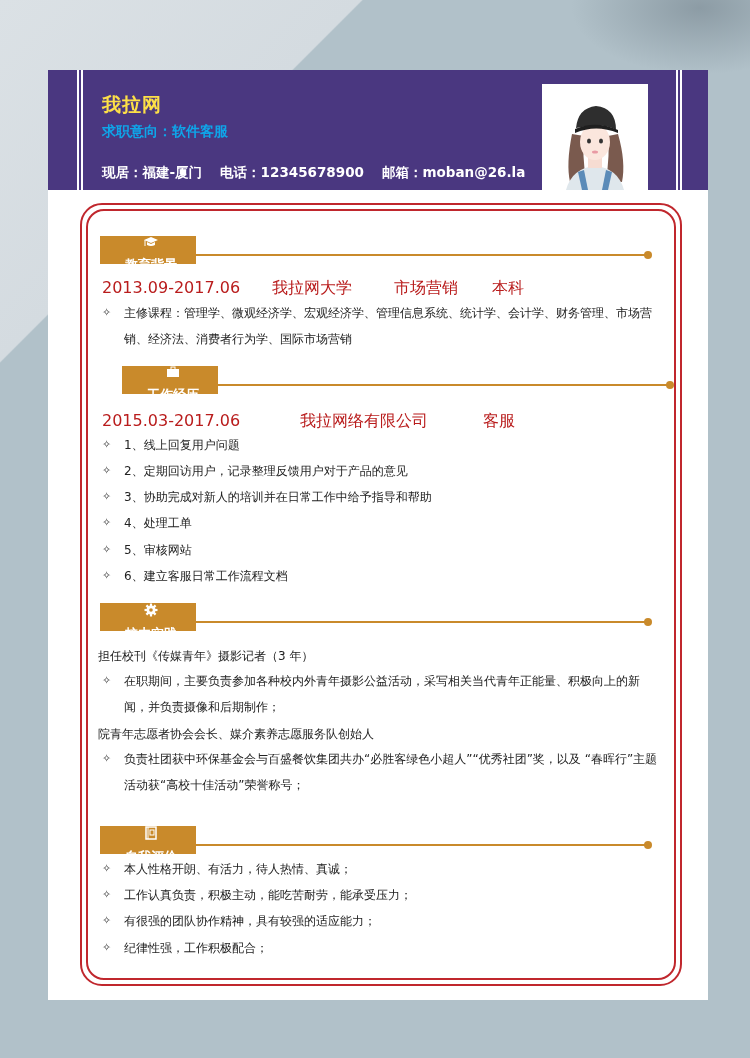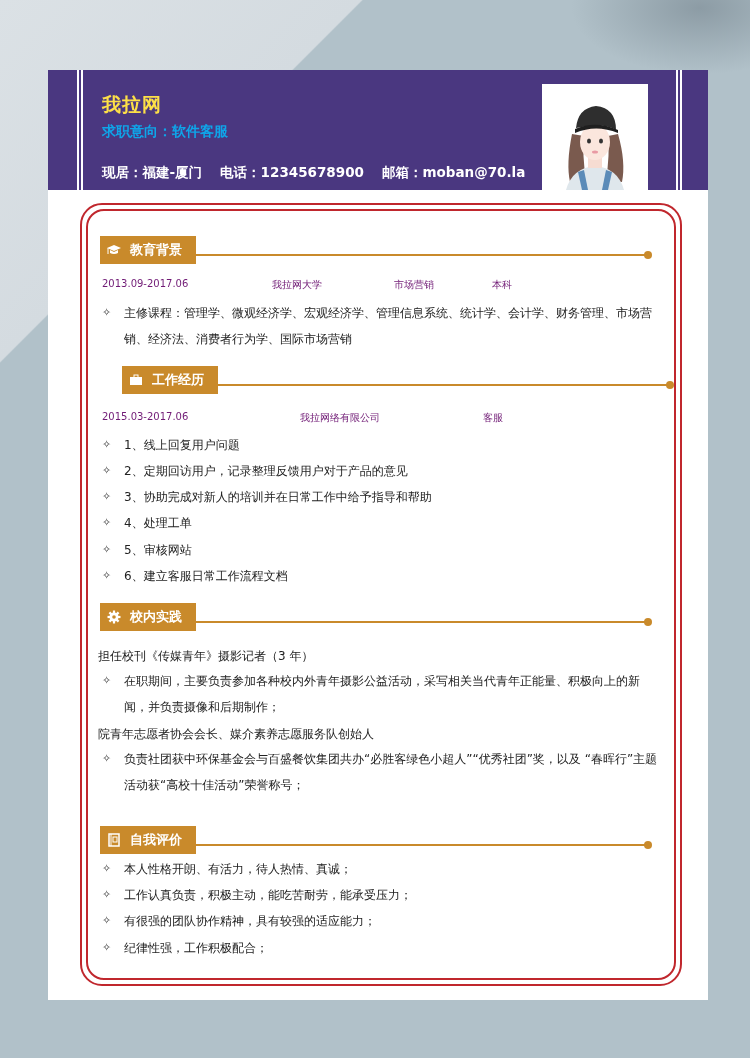--- a/index.html
+++ b/index.html
@@ -55,33 +55,33 @@
   .frame-inner {
     position: absolute; left: 4px; top: 4px; right: 4px; bottom: 4px;
     border: 2px solid #c0272d; border-radius: 18px;
   }
   .section-head {
     position: absolute; left: 52px; height: 24px; width: 556px;
   }
   .tab {
     position: absolute; left: 0; top: 0; height: 28px; width: 96px;
     background: #c98a2b; color: #fff; font-size: 13px; font-weight: bold;
-    display: flex; align-items: center; gap: 8px; padding-left: 6px;
+    display: flex; align-items: center; gap: 8px; padding-left: 6px; flex-direction: column;
   }
   .tab .icon { width: 16px; height: 14px; display: flex; align-items: center; justify-content: center; }
   .hline {
     position: absolute; left: 96px; top: 18px; height: 2px; width: 452px;
     background: #c98a2b;
   }
   .dot {
     position: absolute; left: 544px; top: 15px; width: 8px; height: 8px; border-radius: 50%;
     background: #c98a2b;
   }
   .row {
-    position: absolute; left: 54px; font-size: 10px; color: #701a75; white-space: nowrap;
+    position: absolute; left: 54px; font-size: 16px; color: #b91c1c; white-space: nowrap;
   }
   .edu-row span, .work-row span { position: absolute; top: 0; white-space: nowrap; }
   .bullet {
     position: absolute; left: 54px; font-size: 12px; color: #222; line-height: 26px;
     width: 560px;
   }
   .bullet .mark {
     position: absolute; left: 0; top: 0; font-size: 11px; color: #333;
   }
   .bullet .text { display: block; padding-left: 22px; }
@@ -98,21 +98,21 @@
 <div class="page">
 
   <div class="header">
     <div class="vline left"></div>
     <div class="vline right"></div>
     <div class="name">我拉网</div>
     <div class="intent">求职意向：软件客服</div>
     <div class="contact">
       <span>现居：福建-厦门</span>
       <span>电话：12345678900</span>
-      <span>邮箱：moban@70.la</span>
+      <span>邮箱：moban@26.la</span>
     </div>
     <div class="photo">
       <svg width="106" height="106" viewBox="0 0 106 106">
         <rect width="106" height="106" fill="#ffffff"></rect>
         <path d="M30 50 Q24 80 28 98 L44 96 Q40 70 42 52 Z" fill="#7a5a4e"></path>
         <path d="M76 50 Q84 78 80 98 L64 96 Q68 70 66 52 Z" fill="#7a5a4e"></path>
         <path d="M24 106 Q30 84 53 82 Q76 84 82 106 Z" fill="#dfe7ec"></path>
         <path d="M36 88 L40 106 L46 106 L42 86 Z" fill="#5b8bb8"></path>
         <path d="M70 88 L66 106 L60 106 L64 86 Z" fill="#5b8bb8"></path>
         <rect x="46" y="74" width="14" height="10" fill="#f6dcd2"></rect>

